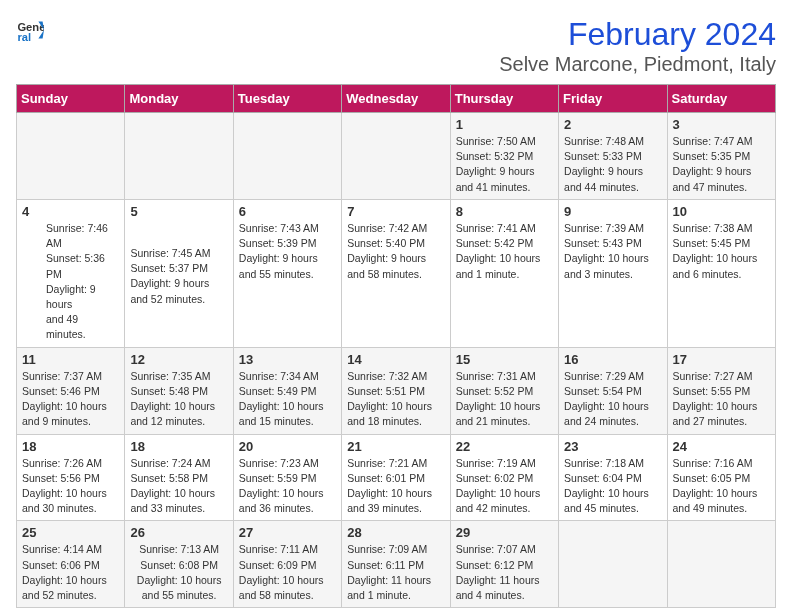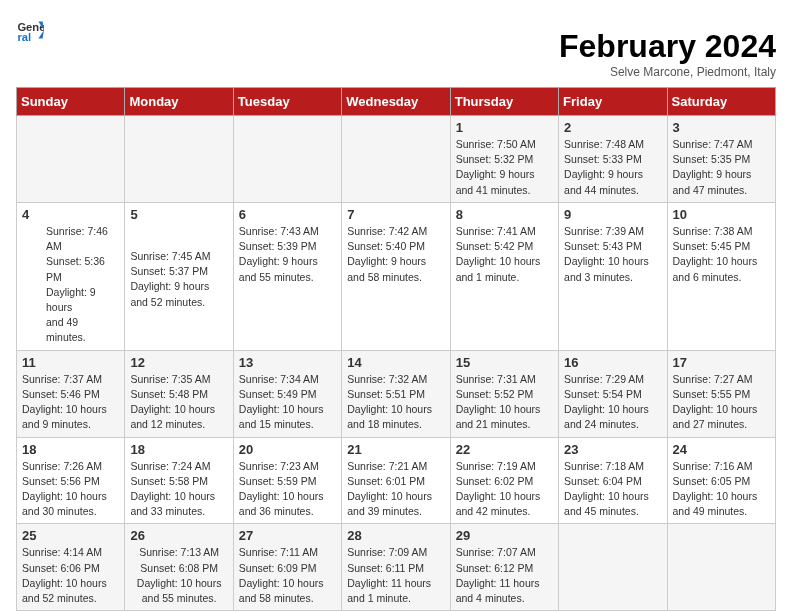--- a/index.html
+++ b/index.html
@@ -32,35 +32,34 @@
     }
     .logo-icon {
       width: 28px;
       height: 28px;
     }
     .title-block {
       text-align: right;
     }
     .month-title {
       font-size: 32px;
-      font-weight: bold;
-      color: #000000;
-      margin-top: 12px;
+      font-weight: normal;
+      color: #1d4ed8;
     }
     .location-subtitle {
-      font-size: 12px;
+      font-size: 20px;
       color: #555;
     }
     table {
       width: 100%;
       border-collapse: collapse;
       table-layout: fixed;
     }
     thead tr th {
-      background-color: #b91c1c;
+      background-color: #be185d;
       color: #fff;
       font-size: 13px;
       font-weight: bold;
       padding: 6px 4px;
       text-align: left;
       border: 1px solid #aaa;
     }
     tbody tr td {
       border: 1px solid #ccc;
       vertical-align: top;

